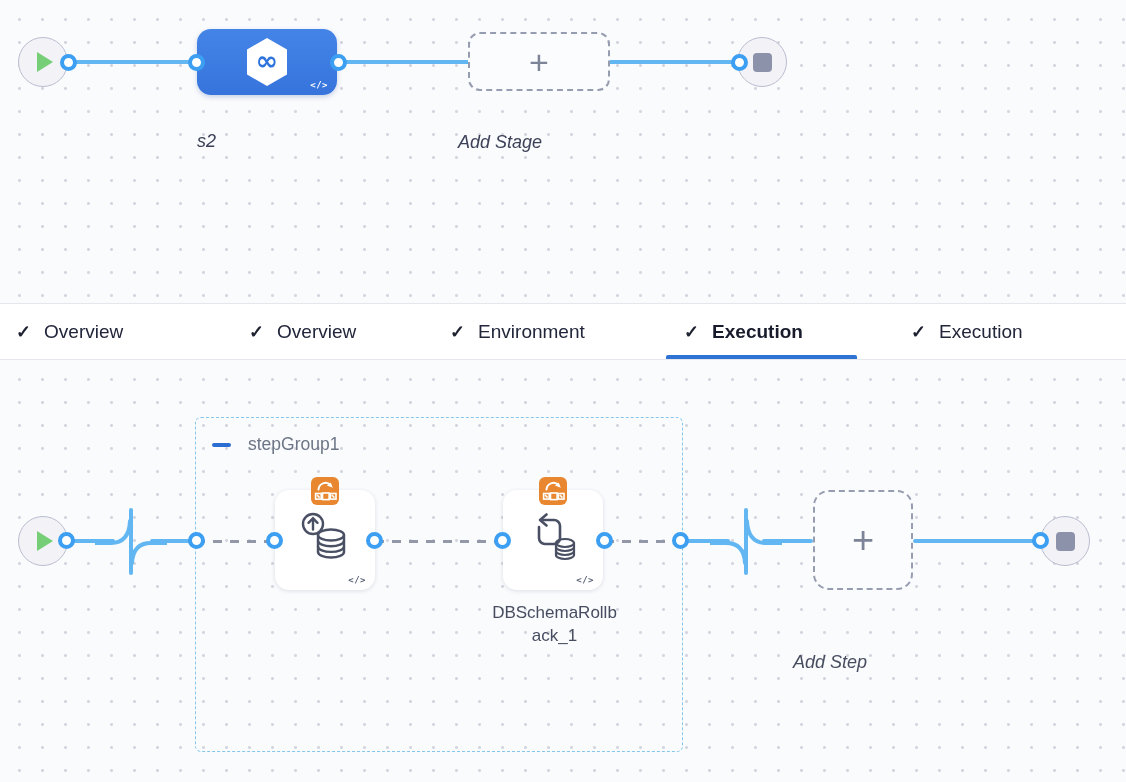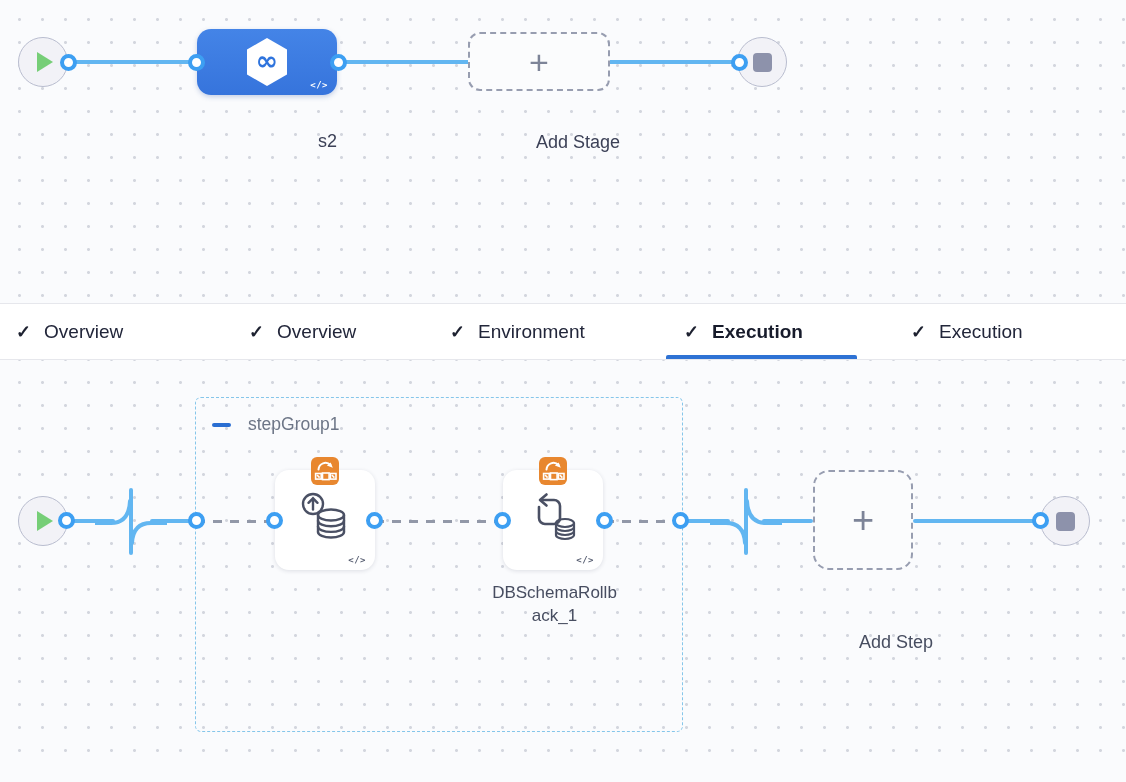--- a/index.html
+++ b/index.html
@@ -8,21 +8,21 @@
     position:relative; width:1126px; height:782px; overflow:hidden; background:#fafbfd;
   }
   .dotted {
     position:absolute; left:0; width:100%;
     background-color:#fafbfd;
     background-image:radial-gradient(#d3d6de 1.2px, transparent 1.7px);
     background-size:23px 23px;
     background-position:8px 8px;
   }
   .pane-top { top:0; height:303px; }
-  .pane-bottom { top:340px; height:422px; }
+  .pane-bottom { top:360px; height:422px; }
 
   
   .endpoint {
     position:absolute; width:50px; height:50px; border-radius:50%;
     background:#f2f2f7; border:1px solid #b9bdcf; z-index:4;
     display:flex; align-items:center; justify-content:center;
   }
   .play-tri {
     width:0; height:0; margin-left:4px;
     border-top:10px solid transparent; border-bottom:10px solid transparent;
@@ -60,21 +60,21 @@
 
   
   .add-btn {
     position:absolute; background:#fbfcfd; border:2px dashed #979db0; z-index:4;
     display:flex; align-items:center; justify-content:center; cursor:pointer;
   }
   .plus { color:#7d8498; font-weight:400; line-height:1; }
 
   
   .node-label {
-    position:absolute; text-align:right; color:#3c4157; font-size:18px; z-index:3;
+    position:absolute; text-align:left; color:#3c4157; font-size:18px; z-index:3;font-style:italic;
   }
   .step-label {
     position:absolute; text-align:center; color:#474d60; font-size:17px; line-height:23px;
     word-break:break-all; z-index:3;
   }
 
   
   .tabbar {
     position:absolute; left:0; top:303px; width:1126px; height:57px; background:#fff;
     border-top:1px solid #e6e7ec; border-bottom:1px solid #e6e7ec; z-index:8;

